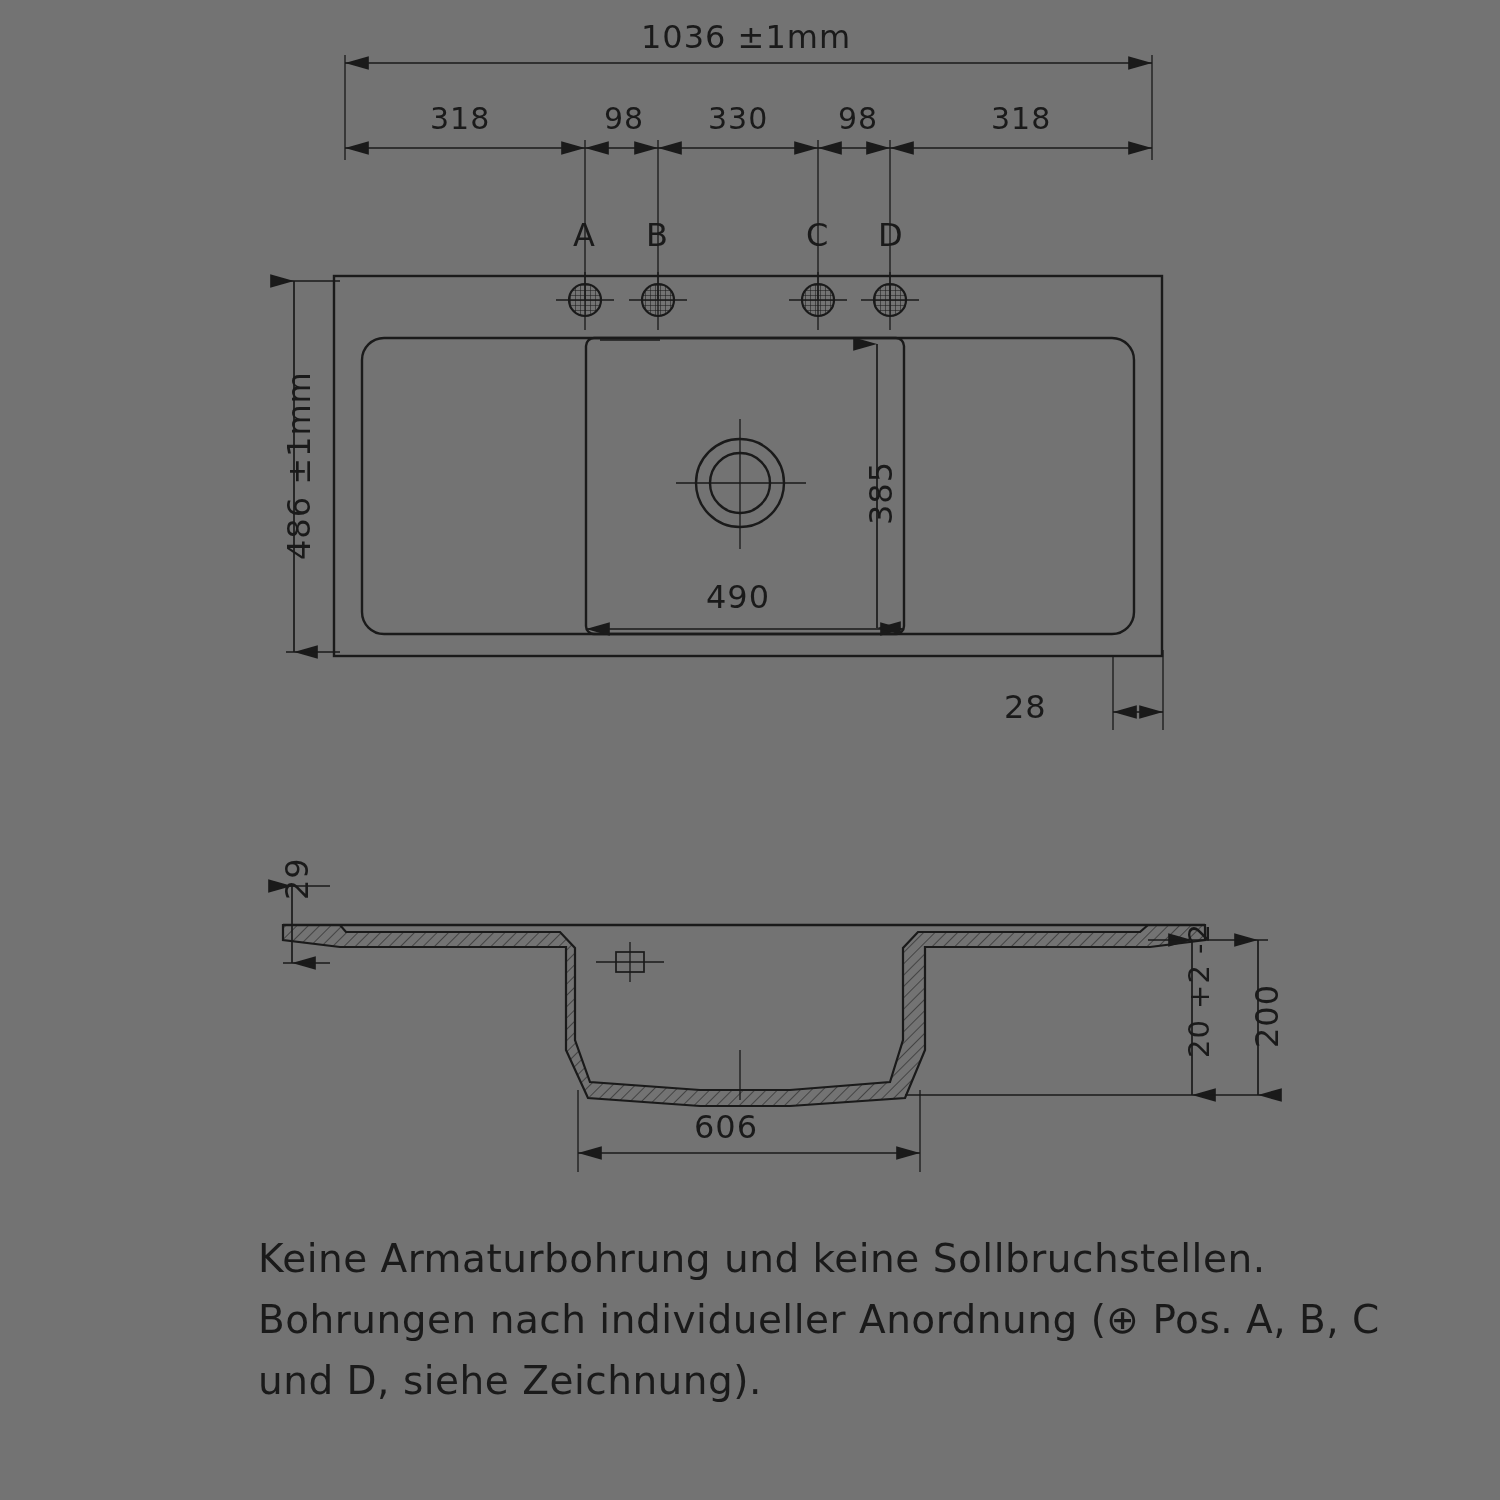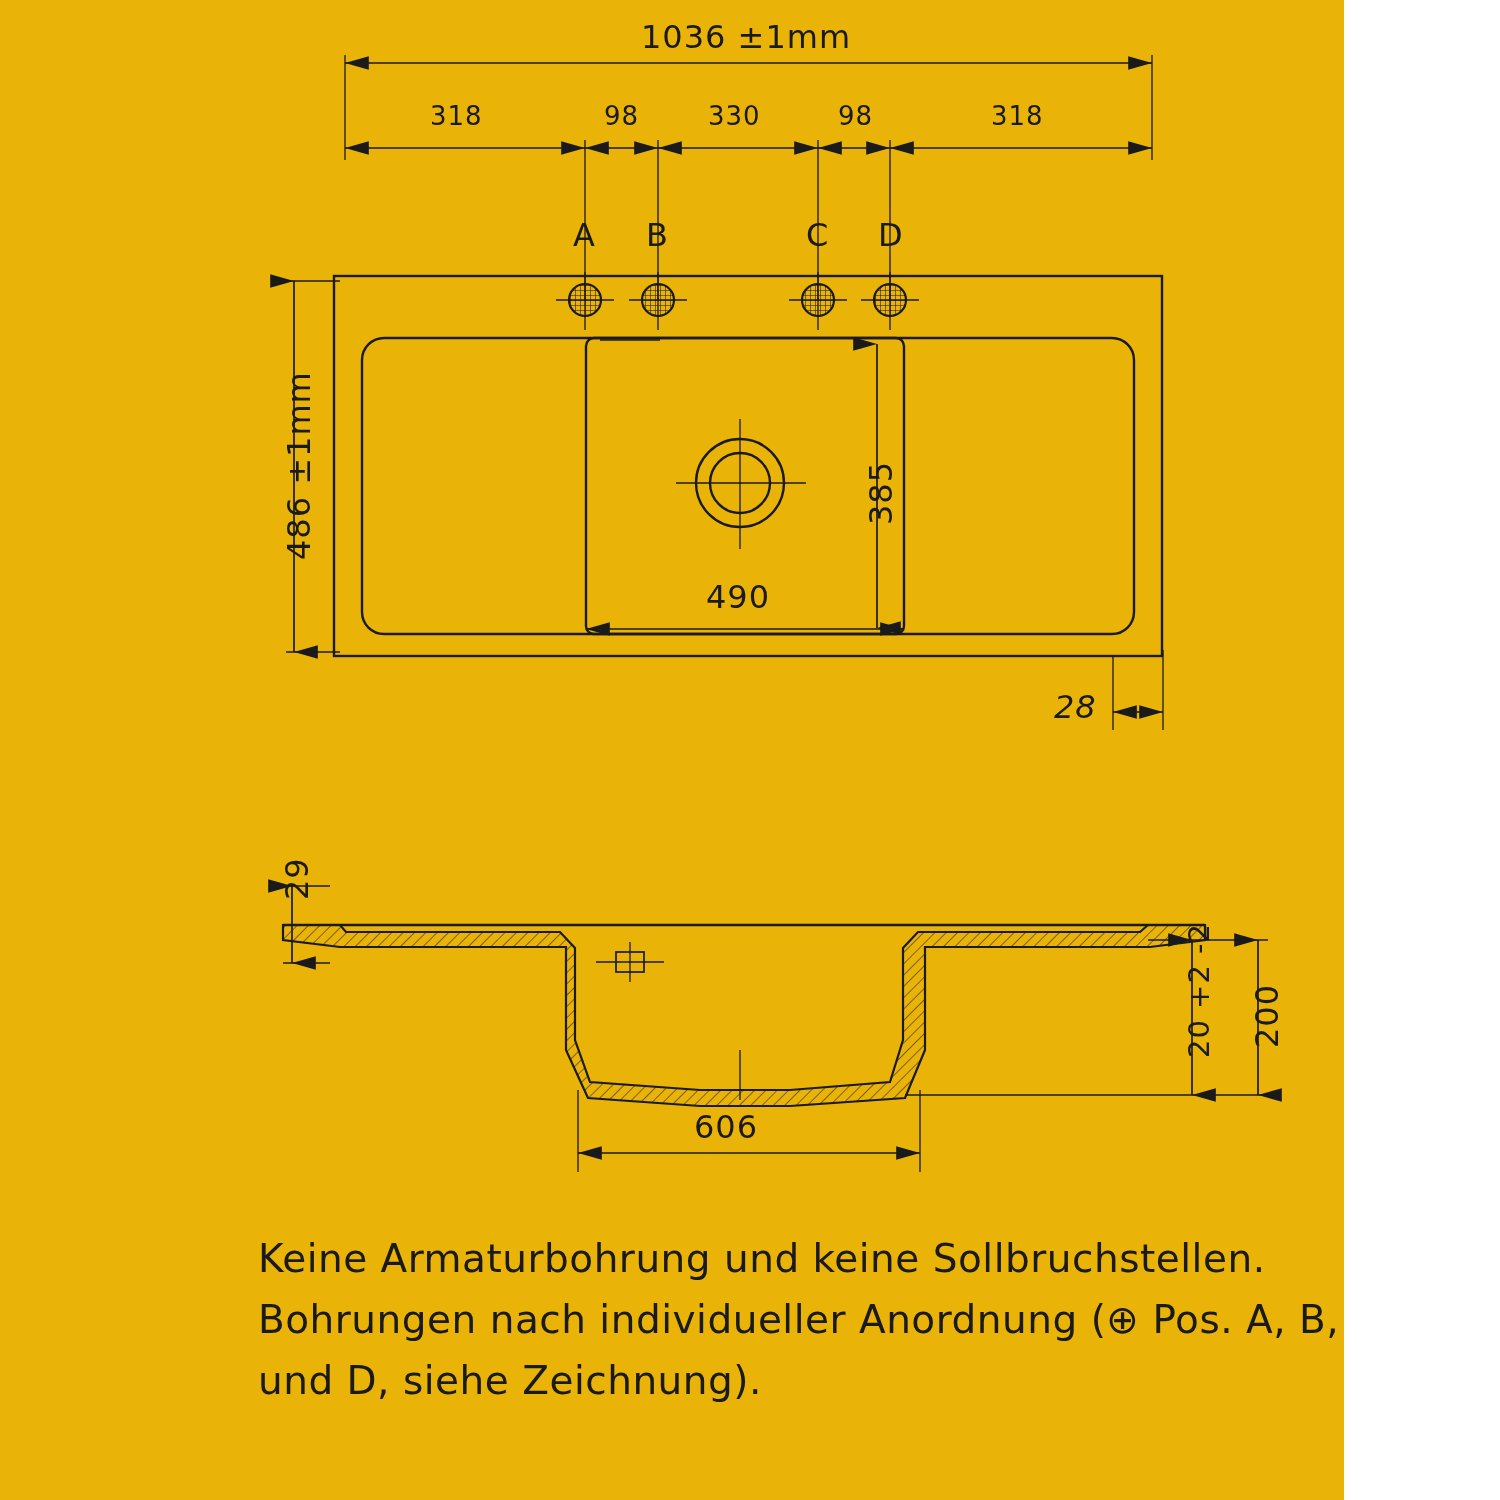--- a/index.html
+++ b/index.html
@@ -2,31 +2,31 @@
 <html><head>
 <meta charset="utf-8">
 <style>
   html, body {
     margin: 0;
     padding: 0;
     background: #ffffff;
   }
   #page {
     position: relative;
-    width: 1344px;
+    width: 1500px;
     height: 1500px;
-    background: #eab308;
+    background: #737373;
     font-family: "DejaVu Sans", sans-serif;
     color: #1a1a1a;
     overflow: hidden;
   }
   .dim-label {
     position: absolute;
     font-family: "DejaVu Sans", sans-serif;
-    font-size: 26px;
+    font-size: 30px;
     letter-spacing: 1px;
     color: #1a1a1a;
     white-space: nowrap;
   }
   .dim-label.big {
     font-size: 32px;
   }
   .rot90 {
     transform-origin: 0 0;
     transform: rotate(-90deg);
@@ -206,21 +206,21 @@
   <div class="dim-label big" style="left:646px; top:216px;">B</div>
   <div class="dim-label big" style="left:806px; top:216px;">C</div>
   <div class="dim-label big" style="left:878px; top:216px;">D</div>
 
   <div class="dim-label big rot90" style="left:280px; top:560px;">486 ±1mm</div>
 
   <div class="dim-label big rot90" style="left:862px; top:525px;">385</div>
 
   <div class="dim-label big" style="left:706px; top:578px;">490</div>
 
-  <div class="dim-label big" style="left:1054px; top:688px;font-style:italic;">28</div>
+  <div class="dim-label big" style="left:1004px; top:688px;">28</div>
 
   <div class="dim-label big rot90" style="left:278px; top:900px;">29</div>
 
   <div class="dim-label rot90" style="left:1182px; top:1058px; font-size:29px;">20 +2 -2</div>
 
   <div class="dim-label big rot90" style="left:1248px; top:1048px;">200</div>
 
   <div class="dim-label big" style="left:694px; top:1108px;">606</div>
 
   <div class="note">Keine Armaturbohrung und keine Sollbruchstellen. Bohrungen nach individueller Anordnung (⊕ Pos. A, B, C und D, siehe Zeichnung).</div>

